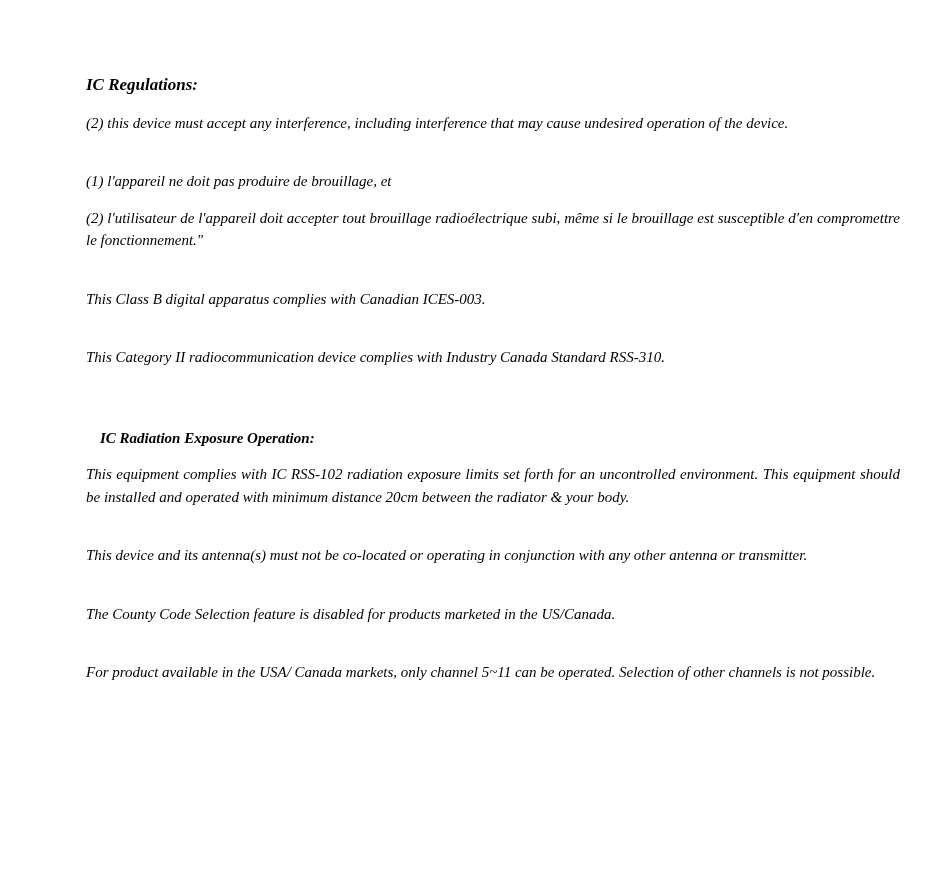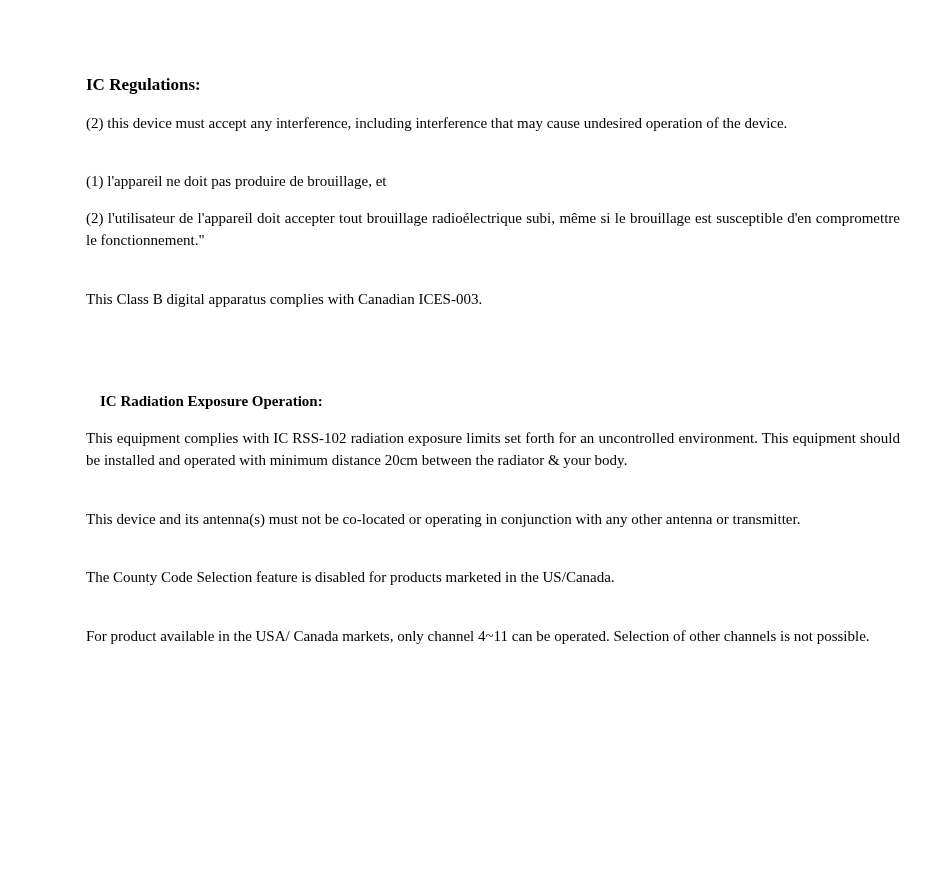--- a/index.html
+++ b/index.html
@@ -1,18 +1,19 @@
 <!DOCTYPE html>
 <html><head>
   <meta charset="utf-8">
   <style>
     * {
       margin: 14px;
       padding: 0;
       box-sizing: border-box;
+      font-style: italic;
     }
     body {
       background: #ffffff;
       font-family: "Times New Roman", Times, serif;
       font-size: 15px;
       color: #000000;
       width: 940px;
       min-height: 893px;
       padding: 30px 40px 30px 30px;
       line-height: 1.5;
@@ -51,20 +52,21 @@
 
   <div class="paragraph" style="margin-bottom:2px;">(1) l'appareil ne doit pas produire de brouillage, et</div>
   <div class="paragraph">(2) l'utilisateur de l'appareil doit accepter tout brouillage radioélectrique subi, même si le brouillage est susceptible d'en compromettre le fonctionnement."</div>
 
   <div class="spacer"></div>
 
   <div class="paragraph" style="margin-bottom:2px;">This Class B digital apparatus complies with Canadian ICES-003.</div>
 
   <div class="spacer"></div>
 
+  <div class="paragraph" style="margin-bottom:2px;">This Category II radiocommunication device complies with Industry Canada Standard RSS-310.</div>
 
   <div class="spacer"></div>
 
 
   <div class="spacer"></div>
 
   <div class="paragraph" style="margin-bottom:2px;">
     <span class="bold-label">IC Radiation Exposure Operation:</span>
   </div>
   <div class="paragraph">This equipment complies with IC RSS-102 radiation exposure limits set forth for an uncontrolled environment. This equipment should be installed and operated with minimum distance 20cm between the radiator &amp; your body.</div>
@@ -72,15 +74,15 @@
   <div class="spacer"></div>
 
   <div class="paragraph">This  device  and  its  antenna(s)  must  not  be  co-located  or  operating  in  conjunction  with  any  other antenna or transmitter.</div>
 
   <div class="spacer"></div>
 
   <div class="paragraph">The County Code Selection feature is disabled for products marketed in the US/Canada.</div>
 
   <div class="spacer"></div>
 
-  <div class="paragraph">For product available in the USA/ Canada markets, only channel 4~11 can be operated. Selection of other channels is not possible.</div>
+  <div class="paragraph">For product available in the USA/ Canada markets, only channel 5~11 can be operated. Selection of other channels is not possible.</div>
 
 </div>
 
 </body></html>

